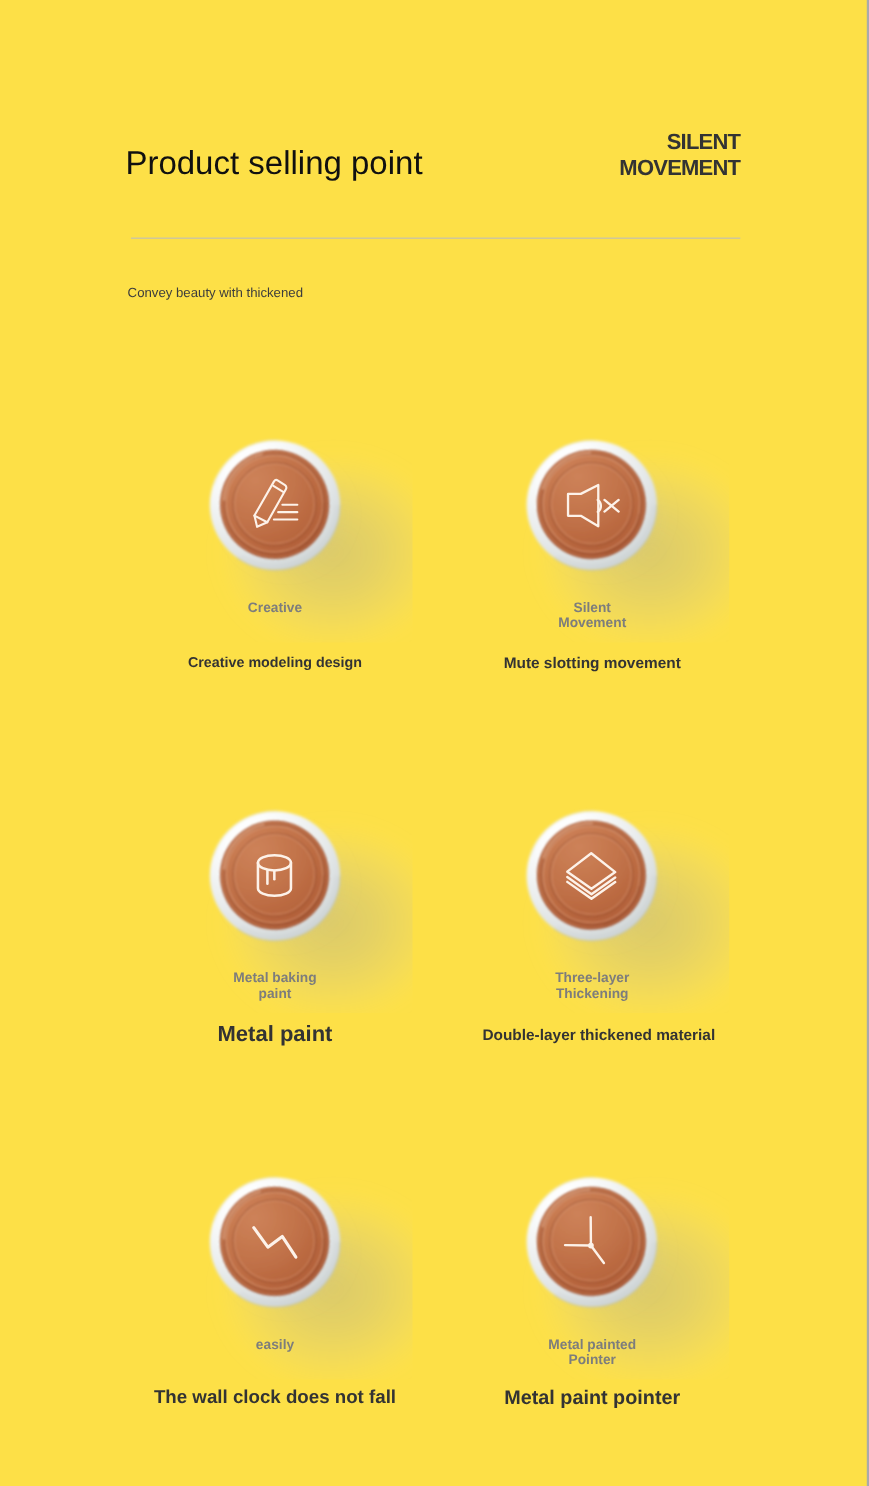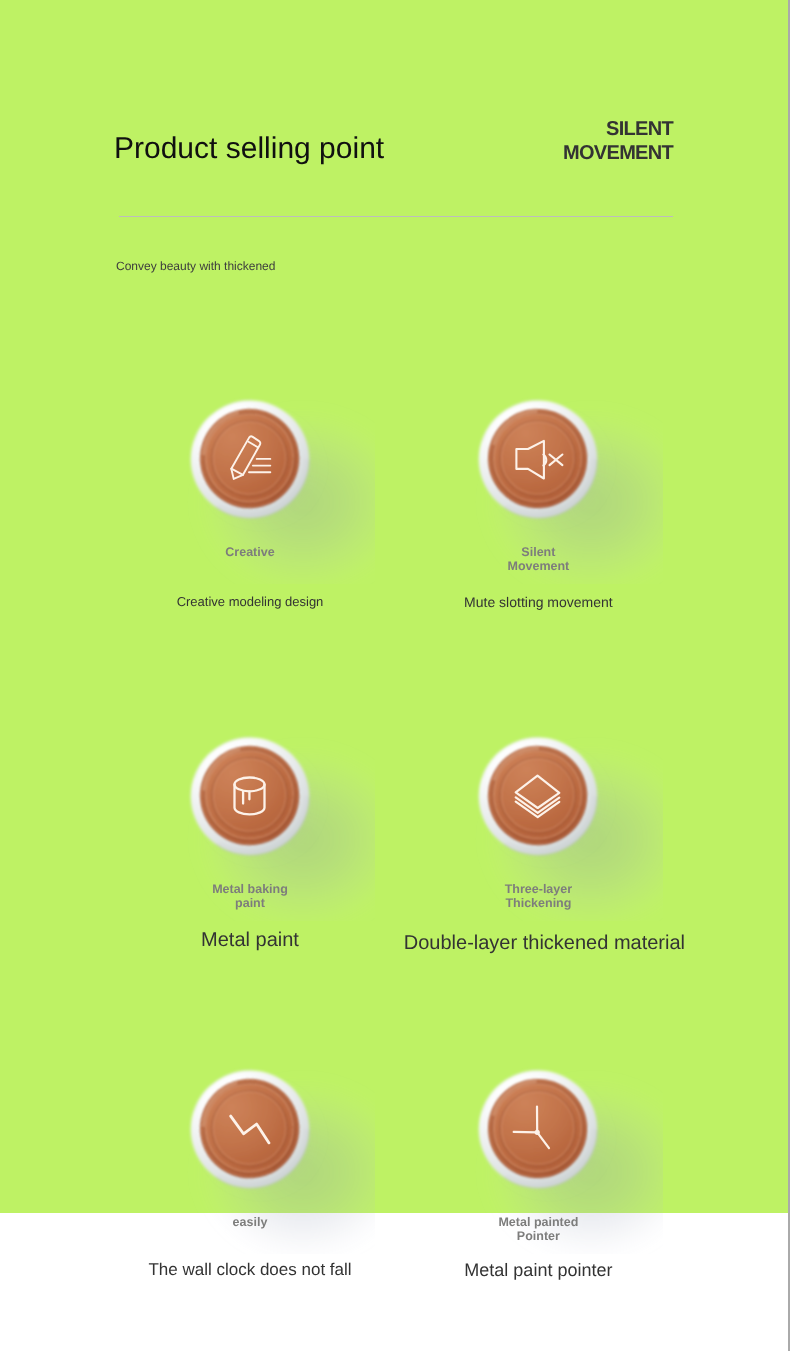--- a/index.html
+++ b/index.html
@@ -1,40 +1,40 @@
 <!DOCTYPE html>
 <html><head>
 <meta charset="utf-8">
 <title>Product selling point</title>
 <style>
   html,body{margin:0;padding:0;}
   body{width:790px;height:1351px;background:#ffffff;
        font-family:"Liberation Sans",sans-serif;overflow:hidden;
        -webkit-font-smoothing:antialiased;text-rendering:geometricPrecision;}
-  .page{position:absolute;left:0;top:0;width:790px;height:1213px;background:#bef264;
+  .page{position:absolute;left:0;top:0;width:790px;height:1351px;background:#fde047;
         opacity:.9999;}
   .edge-right{position:absolute;left:788px;top:0;width:2px;height:1351px;background:#aaaaaa;}
 
   
   .title{position:absolute;left:114px;top:132px;font-size:30px;color:#101010;
          font-weight:400;line-height:34px;white-space:nowrap;}
   .kicker{position:absolute;right:117px;top:117px;text-align:right;font-weight:700;
           font-size:20px;color:#333333;line-height:24.4px;letter-spacing:-0.7px;}
   .rule{position:absolute;left:119px;top:216px;width:554px;height:1px;background:#bdbdbd;}
   .sub{position:absolute;left:116px;top:259px;font-size:12px;color:#3d3d3d;line-height:14px;}
 
   
   .cell{position:absolute;top:0;width:360px;text-align:center;}
   .lbl1,.lbl2,.badge{position:absolute;left:0;width:360px;text-align:center;}
   .badge{height:150px;}
   .badge svg{position:absolute;left:55px;top:-50px;}
   
   .lbl1{font-size:12.5px;font-weight:700;color:#7d7d7c;line-height:14px;text-align:center;
         -webkit-font-smoothing:antialiased;}
-  .lbl2{color:#333333;font-weight:400;line-height:1;}
+  .lbl2{color:#333333;font-weight:700;line-height:1;}
 </style>
 </head>
 <body>
 
 <div class="page">
   <div class="edge-right"></div>
 
   <div class="title">Product selling point</div>
 
   <div class="kicker">
@@ -404,21 +404,21 @@
       <path d="M27.6 51.2 L49.6 66.8 L71.2 51.6"></path>
       <path d="M27.6 55.6 L49.6 71.0 L71.2 55.8"></path>
     </g>
             </g>
   </svg>
         </div>
      <div class="lbl1" style="top:881.5px">
        <div>Three-layer</div>
        <div>Thickening</div>
      </div>
-     <div class="lbl2" style="font-size:20px;top:932.83px;
+     <div class="lbl2" style="font-size:14px;top:932.83px;
                  margin-left:6px">Double-layer thickened material</div>
       </div>
       <div class="cell" style="left: 70px; top: 0px;">
         <div class="badge" style="top:1053.5px">
   <svg width="250" height="250" viewBox="-50 -50 250 250">
     <defs>
       <radialGradient id="ring4" cx="30%" cy="20%" r="96%">
         <stop offset="0%" stop-color="#ffffff"></stop>
         <stop offset="20%" stop-color="#fcfdfd"></stop>
         <stop offset="38%" stop-color="#f4f6f6"></stop>

